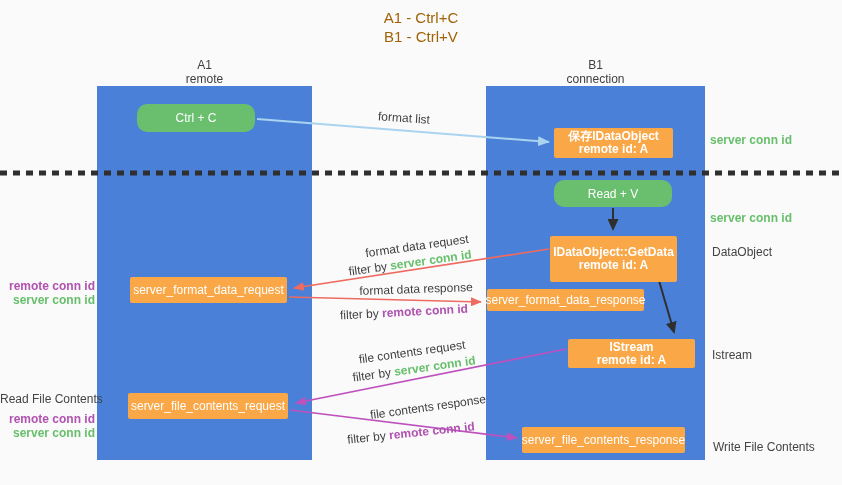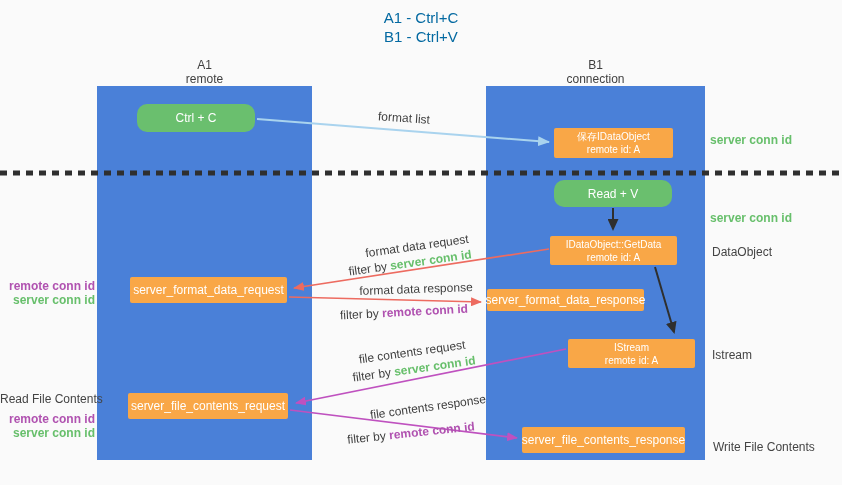--- a/index.html
+++ b/index.html
@@ -5,33 +5,33 @@
   html,body{margin:0;padding:0;background:#fafafa;}
   .canvas{
     position:relative;width:842px;height:485px;overflow:hidden;
     background:#fafafa;
     font-family:"Liberation Sans",sans-serif;
     color:#3f3f3f;
   }
   .abs{position:absolute;}
   .title{
     left:0;top:8px;width:842px;text-align:center;
-    font-size:15px;line-height:19px;color:#0369a1;
+    font-size:15px;line-height:19px;color:#a16207;
   }
   .lane{background:#4a80d8;}
   .lane-left{left:97px;top:86px;width:215px;height:374px;}
   .lane-right{left:486px;top:86px;width:219px;height:374px;}
   .lane-header{top:58px;text-align:center;font-size:12px;line-height:14px;color:#3f3f3f;}
   .lh-left{left:97px;width:215px;}
   .lh-right{left:486px;width:219px;}
   .node{
     display:flex;flex-direction:column;justify-content:center;align-items:center;
     color:#fff;font-size:12px;line-height:14px;border-radius:2px;text-align:center;
   }
-  .node.small{font-size:10px;line-height:13px;}
+  .node.small{font-size:12px;line-height:13px;font-weight:bold;}
   .green{background:#6abf6e;border-radius:10px;}
   .orange{background:#f9a747;}
   .arrow-label{
     white-space:nowrap;font-size:12px;color:#3f3f3f;
     transform-origin:center;
   }
   .side-label{white-space:nowrap;font-size:12px;}
   .g-txt{color:#67bf6b;font-weight:bold;}
   .p-txt{color:#b052b0;font-weight:bold;}
   .gray-txt{color:#444;}
@@ -99,21 +99,21 @@
 
   <div class="abs node orange small" style="left:554px;top:128px;width:119px;height:30px;">
     <span>保存IDataObject</span>
     <span>remote id: A</span>
   </div>
 
   <div class="abs node green" style="left:554px;top:180px;width:118px;height:27px;">
     <span>Read + V</span>
   </div>
 
-  <div class="abs node orange small" style="left:550px;top:236px;width:127px;height:29px;">
+  <div class="abs node orange small" style="left:550px;top:236px;width:127px;height:46px;">
     <span>IDataObject::GetData</span>
     <span>remote id: A</span>
   </div>
 
   <div class="abs node orange" style="left:130px;top:277px;width:157px;height:26px;">
     <span>server_format_data_request</span>
   </div>
 
   <div class="abs node orange" style="left:487px;top:289px;width:157px;height:22px;">
     <span>server_format_data_response</span>

